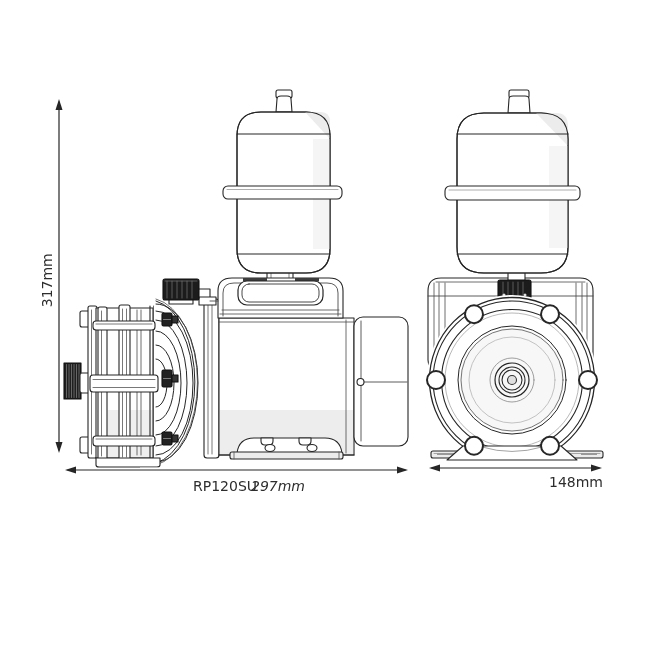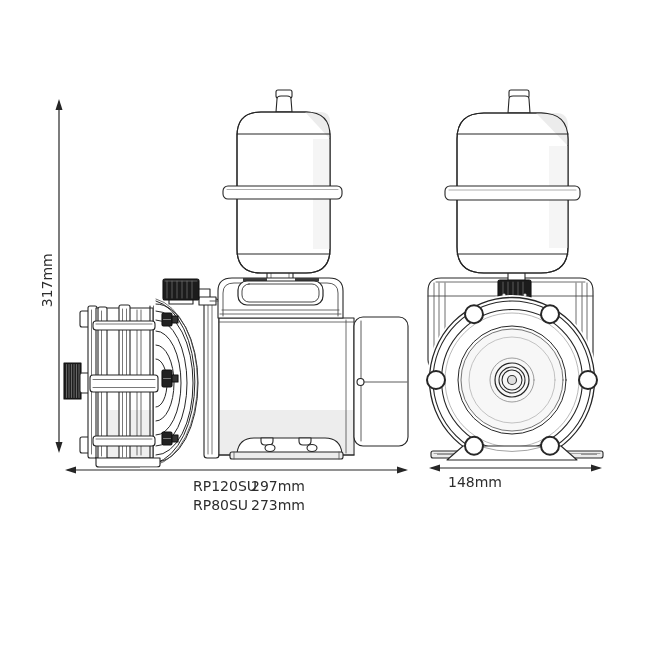--- a/index.html
+++ b/index.html
@@ -6,22 +6,22 @@
   body{
     width:650px;height:650px;background:#ffffff;position:relative;overflow:hidden;
     font-family:"DejaVu Sans","Liberation Sans",sans-serif;color:#2d2d2d;
   }
   #stage{position:absolute;left:0;top:0;width:650px;height:650px;}
   svg{position:absolute;left:0;top:0;}
   .lbl{position:absolute;font-size:14px;line-height:18.5px;color:#2d2d2d;white-space:nowrap;}
   #height-label{left:12px;top:271px;width:70px;text-align:center;transform:rotate(-90deg);transform-origin:center;}
   #length-table{left:193px;top:477px;}
   .dim-row .model{display:inline-block;width:58px;}
-  .dim-row .len{display:inline-block;}
-  #front-width-label{left:448px;top:473px;width:172px;text-align:left;}
+  .dim-row .len{display:inline-block;font-style:italic;}
+  #front-width-label{left:431px;top:473px;width:172px;text-align:right;}
 </style>
 </head>
 <body>
 
 <div id="stage">
 <svg width="650" height="650" viewBox="0 0 650 650">
   <g stroke="#262626" stroke-width="1.1" fill="none" stroke-linecap="round" stroke-linejoin="round">
 
     <g>
 
@@ -265,19 +265,16 @@
     </g>
   </g>
 </svg>
 
 <div id="height-label" class="lbl">317mm</div>
 
 <div id="length-table" class="lbl">
   <div class="dim-row">
     <span class="model">RP120SU</span><span class="len">297mm</span>
   </div>
-  <div class="dim-row">
-    <span class="model">RP80SU</span><span class="len">273mm</span>
-  </div>
 </div>
 
 <div id="front-width-label" class="lbl">148mm</div>
 </div>
 
 </body></html>

